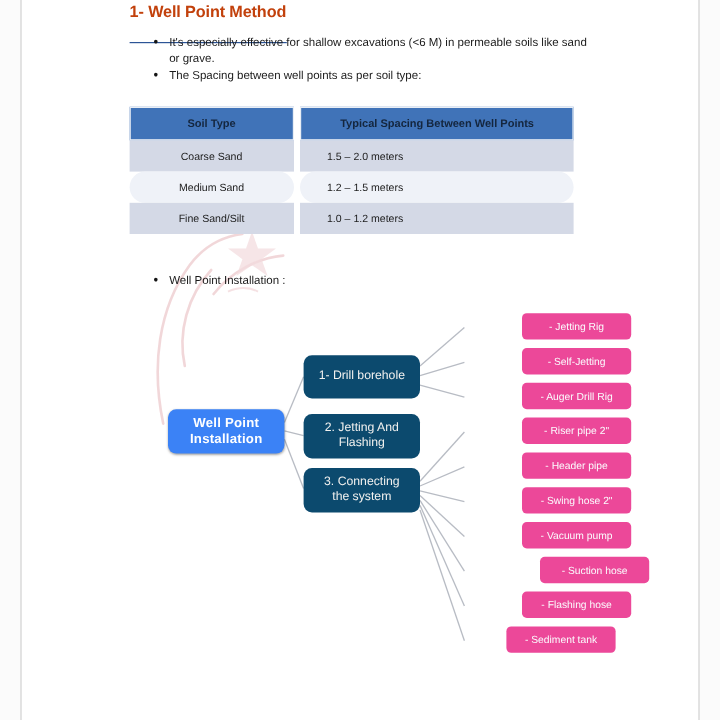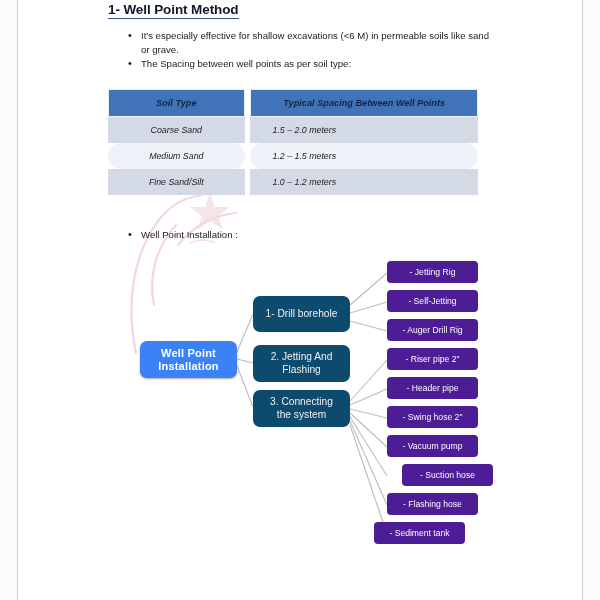--- a/index.html
+++ b/index.html
@@ -24,38 +24,38 @@
 
   
   #watermark{
     position:absolute;left:118px;top:185px;width:130px;height:175px;
     opacity:.34;pointer-events:none;
   }
 
   
   #heading{
     position:absolute;left:108px;top:2px;
-    font-size:13.5px;font-weight:bold;color:#0f172a;
+    font-size:13.5px;font-weight:bold;color:#c2410c;
     letter-spacing:-.1px;
     border-bottom:1.4px solid #2c5496;
-    padding-bottom:1px;display:inline-block;line-height:15px;
+    padding-bottom:18px;display:inline-block;line-height:15px;
   }
 
   
   .bullet-row{position:absolute;color:#1b1b1b;font-size:9.6px;line-height:13.5px;}
   .bullet-dot{position:absolute;left:0;top:0;width:9px;text-align:left;font-size:11px;line-height:13.5px;color:#141414;}
   .bullet-txt{display:block;margin-left:13px;}
 
   #b1{left:128px;top:29px;width:368px;}
   #b2{left:128px;top:57px;width:368px;}
   #b3{left:128px;top:228px;width:368px;}
 
   
   #soil-table{position:absolute;left:108px;top:89px;width:370px;border-collapse:separate;border-spacing:0;}
-  #soil-table td,#soil-table th{padding:0;margin:15px;font-style:italic;}
+  #soil-table td,#soil-table th{padding:0;margin:15px;}
   .th-cell{
     background:#4073b8;color:#14263e;font-weight:bold;font-size:9.2px;
     text-align:center;height:26px;vertical-align:middle;
     border:1px solid #e9eef5;
   }
   .th-gap{width:6px;background:#ffffff;border:none;}
   .td-label{
     font-size:8.8px;color:#1b1b1b;text-align:center;height:26px;vertical-align:middle;
   }
   .td-value{
@@ -75,22 +75,23 @@
   .node-root{
     background:#3b82f6;font-weight:bold;font-size:11px;line-height:13px;
     border-radius:7px;letter-spacing:.2px;
     box-shadow:0 1px 2px rgba(0,0,0,.35);
   }
   .node-mid{
     background:#0c4a6e;font-size:10.2px;line-height:12.5px;
     color:#f2f1ef;border-radius:7px;
   }
   .node-leaf{
-    background:#4c1d95;font-size:8.6px;line-height:10px;color:#fbfcfe;
+    background:#ec4899;font-size:8.6px;line-height:10px;color:#fbfcfe;
     border-radius:4px;
+    margin-left:48px;
   }
 </style>
 </head>
 <body>
 
 <div id="page">
 
   <div class="gutter left"></div>
   <div class="gutter right"></div>
   <div class="page-edge left"></div>

